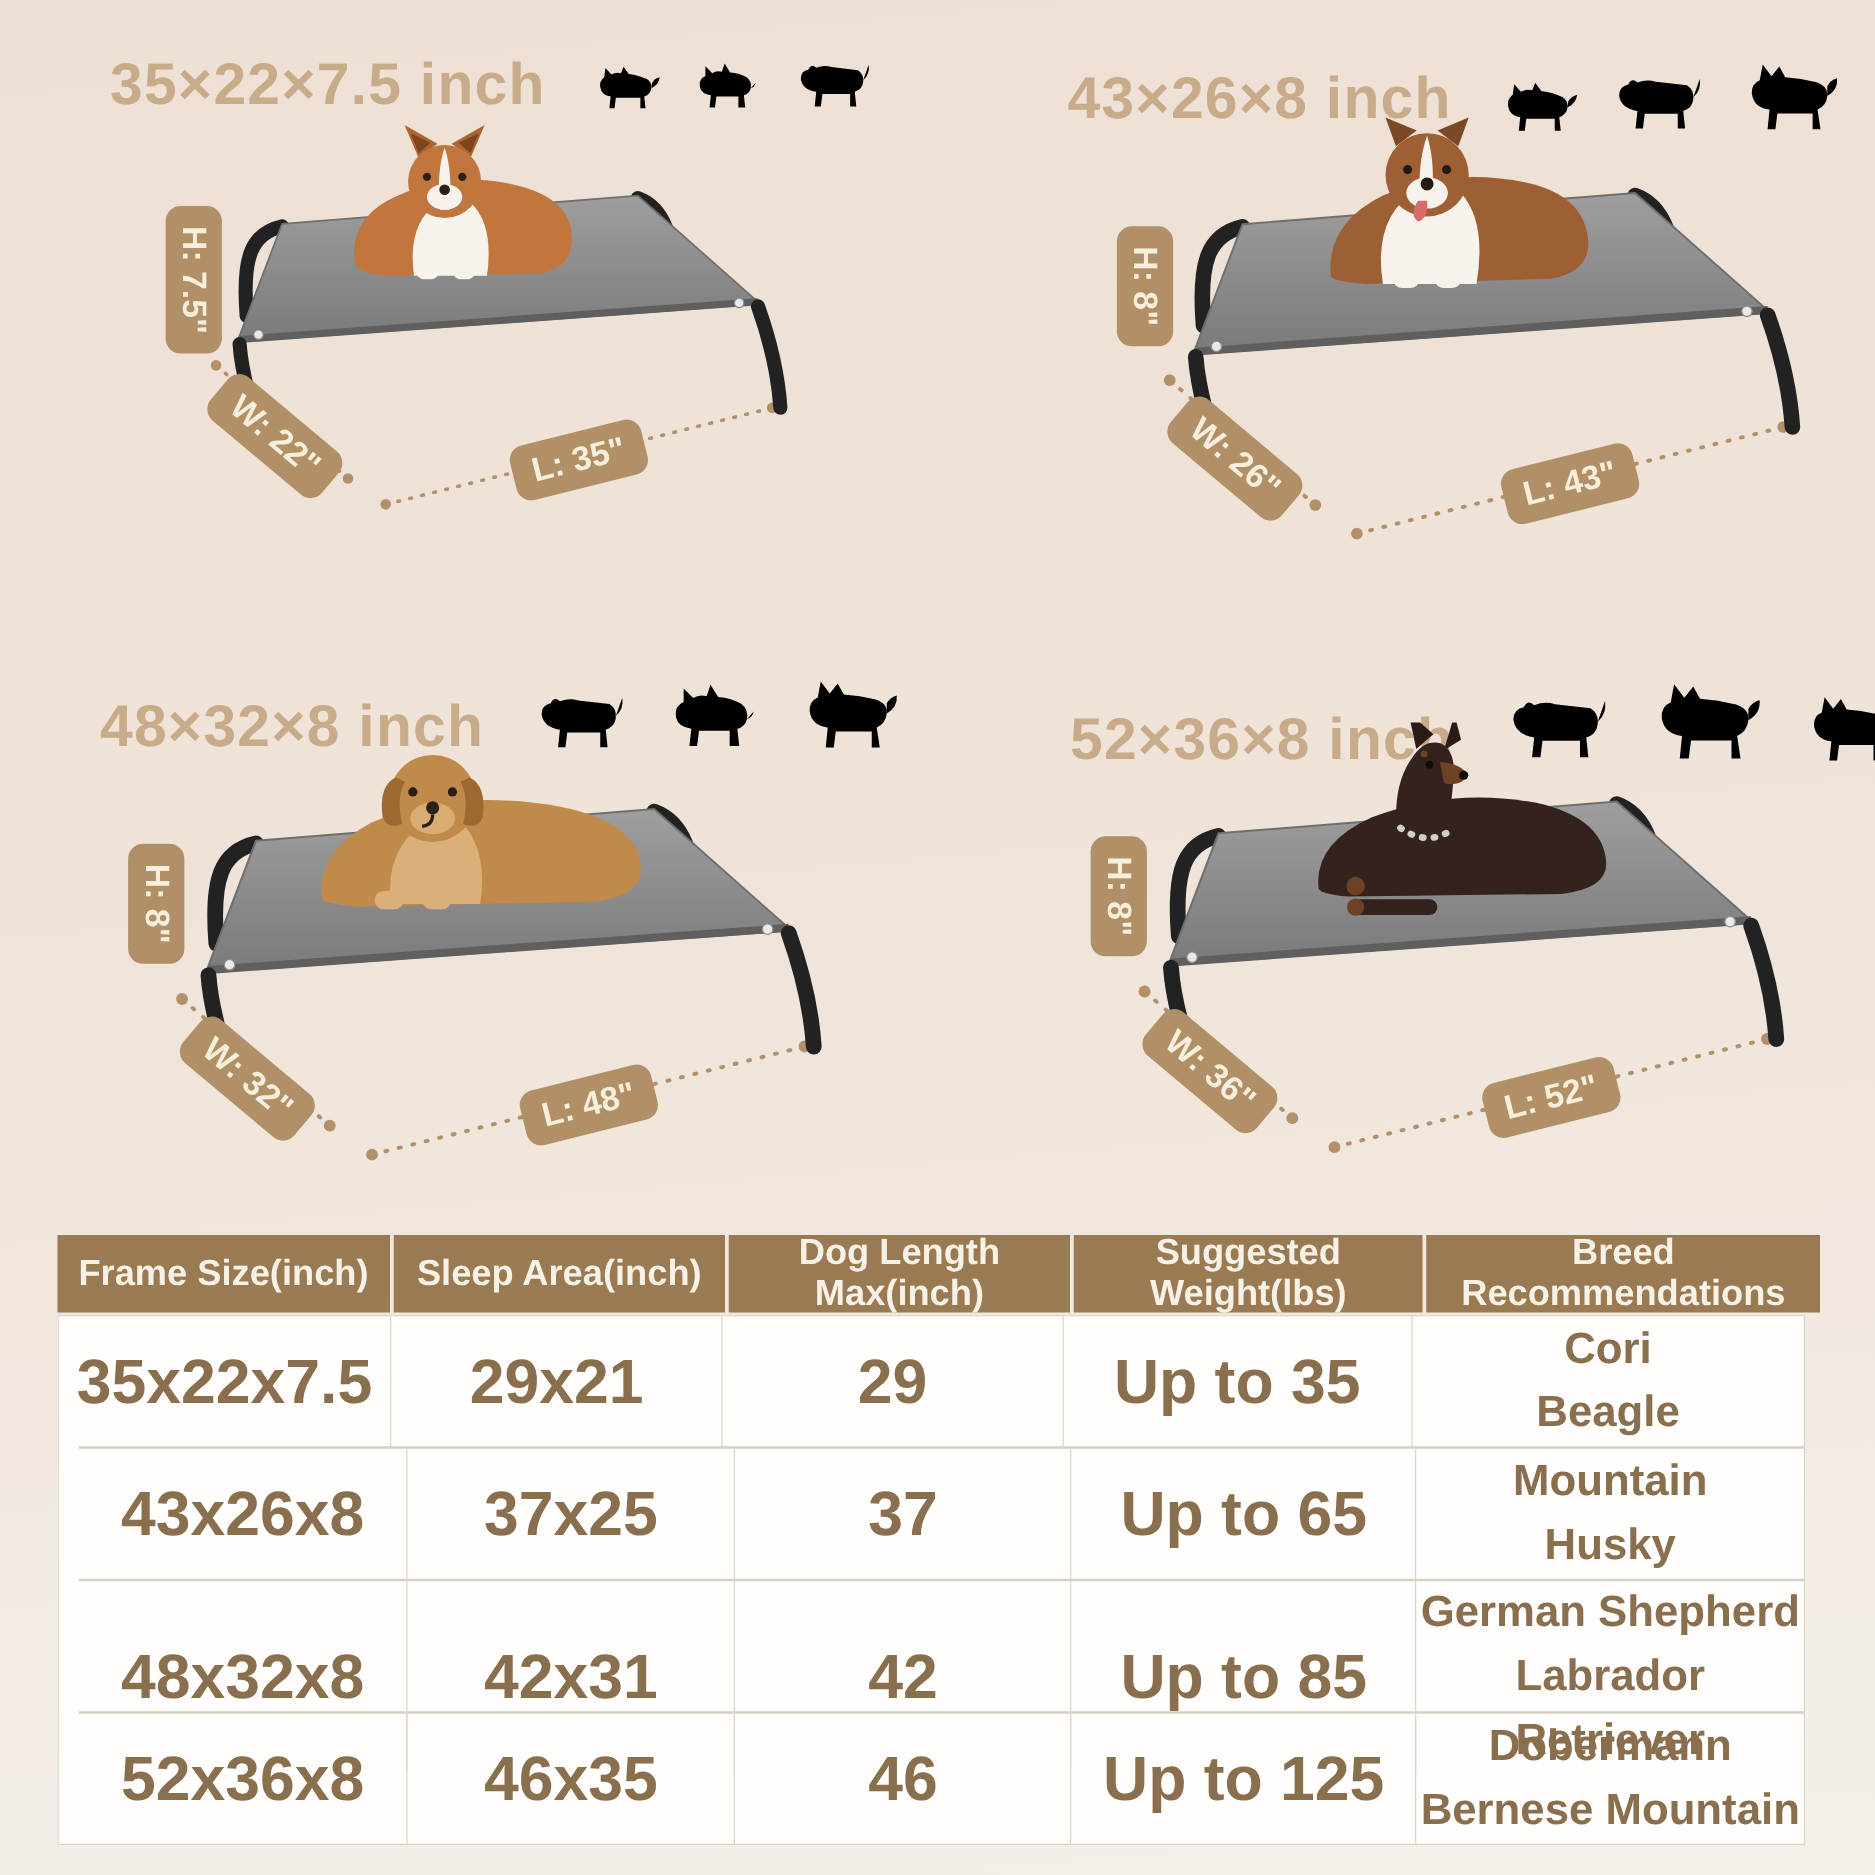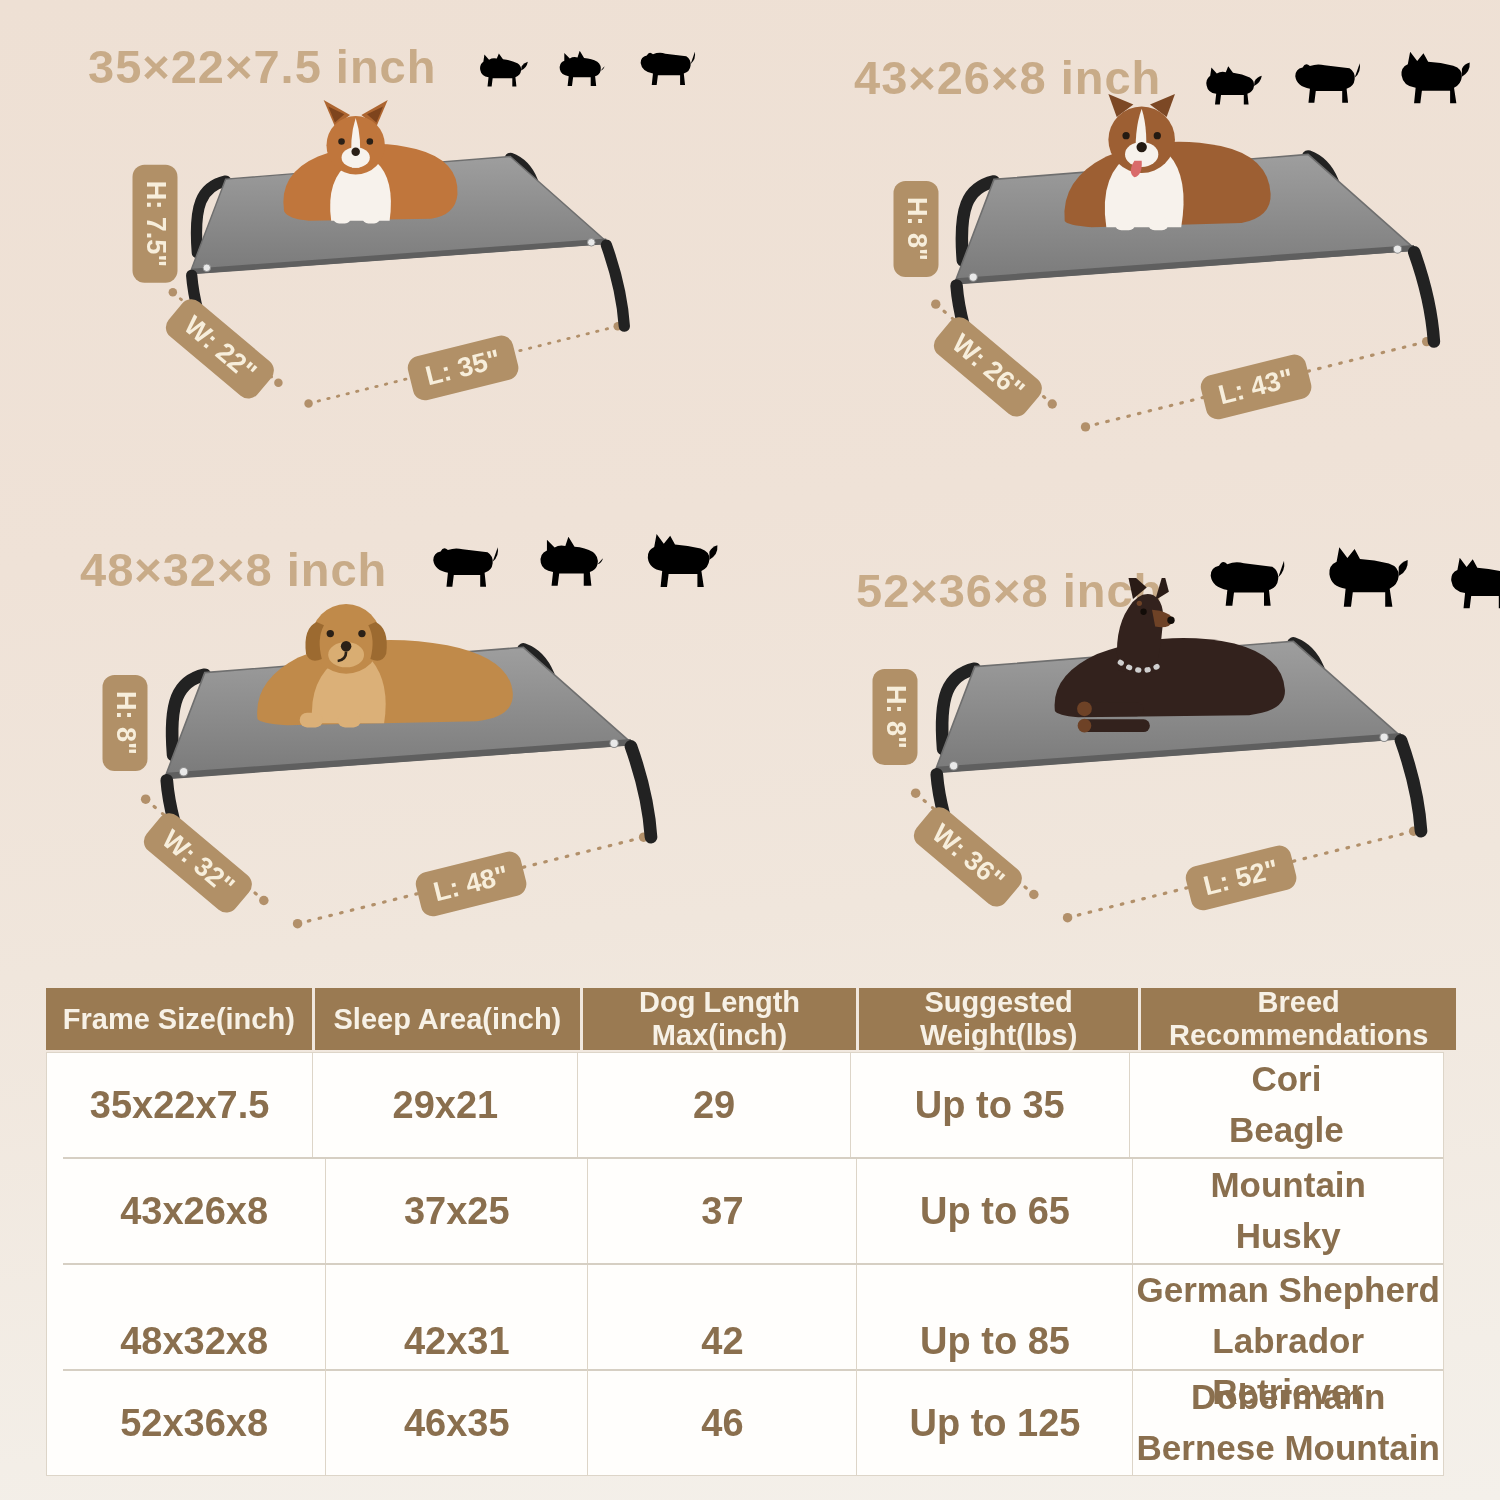--- a/index.html
+++ b/index.html
@@ -9,21 +9,21 @@
   .page{position:relative;width:1500px;height:1500px;}
 
   
   .panel{position:absolute;width:750px;height:480px;}
   .q1{left:0;top:8px;}  .q2{left:750px;top:8px;}
   .q3{left:0;top:478px;} .q4{left:750px;top:476px;}
 
   .panel-head{position:absolute;display:flex;align-items:flex-end;gap:36px;}
   .q1 .panel-head{left:88px;top:30px;}
   .q2 .panel-head{left:104px;top:34px;align-items:center;}
-  .q3 .panel-head{left:80px;top:46px;}
+  .q3 .panel-head{left:80px;top:57px;}
   .q4 .panel-head{left:106px;top:60px;}
 
   .size-label{font-size:47px;font-weight:bold;color:#c8ab88;margin:0;white-space:nowrap;letter-spacing:1px;}
   .breed-icons{display:flex;align-items:flex-end;gap:16px;}
   .breed-icons svg{display:block;}
 
   .scene{position:absolute;}
   .q1 .scene{left:84px;top:92px;width:566px;height:377px;}
   .q2 .scene{left:88px;top:84px;width:624px;height:416px;}
   .q3 .scene{left:46px;top:106px;width:634px;height:422px;}
@@ -39,21 +39,21 @@
 
   
   .size-table{position:absolute;left:46px;top:988px;width:1398px;}
   .thead{display:grid;grid-template-columns:19% 19% 19.5% 20% 22.5%;gap:3px;}
   .th{background:#9a7a52;color:#f7f1e6;font-weight:bold;font-size:29px;height:62px;
       display:flex;align-items:center;justify-content:center;text-align:center;}
   .tbody{margin-top:2px;background:#fffefc;border:1px solid #ddd5c8;}
   .trow{display:grid;grid-template-columns:19% 19% 19.5% 20% 22.5%;height:104px;}
   .trow + .trow{border-top:2px solid #d6cfc3;margin-left:16px;}
   .td{display:flex;flex-direction:column;align-items:center;justify-content:center;
-      font-size:38px;font-weight:bold;color:#8a6f4e;text-align:center;}
+      font-size:50px;font-weight:bold;color:#8a6f4e;text-align:center;}
   .td + .td{border-left:1px solid #ddd5c8;}
   .td-breed{font-size:35px;line-height:1.45;}
 </style>
 </head>
 <body>
 
 <svg width="0" height="0" style="position:absolute" aria-hidden="true">
   <defs>
     <symbol id="dog-a" viewBox="0 0 120 90">
       <path d="M16,44 Q14,34 22,28 L24,14 L33,24 Q40,20 48,22 L52,12 L60,23 Q76,25 88,31 Q96,36 95,45 Q94,54 84,58 L86,76 L78,76 L78,60 L40,60 L38,76 L30,76 L32,58 Q18,56 16,44 Z"></path>

